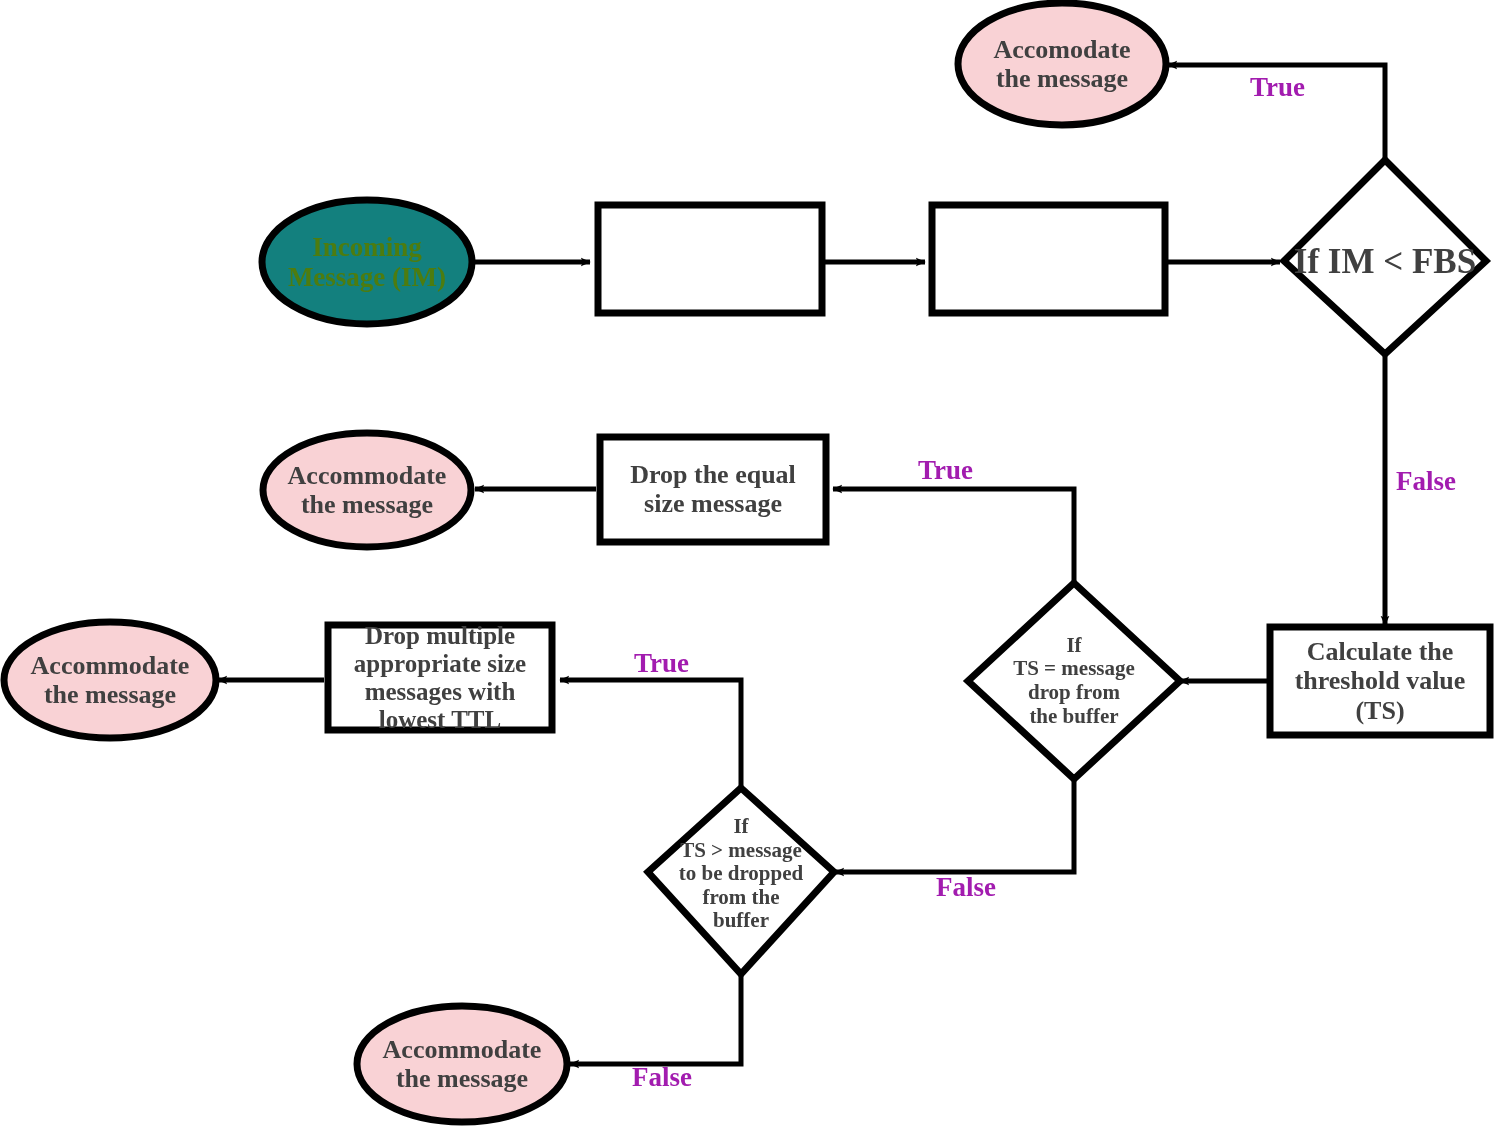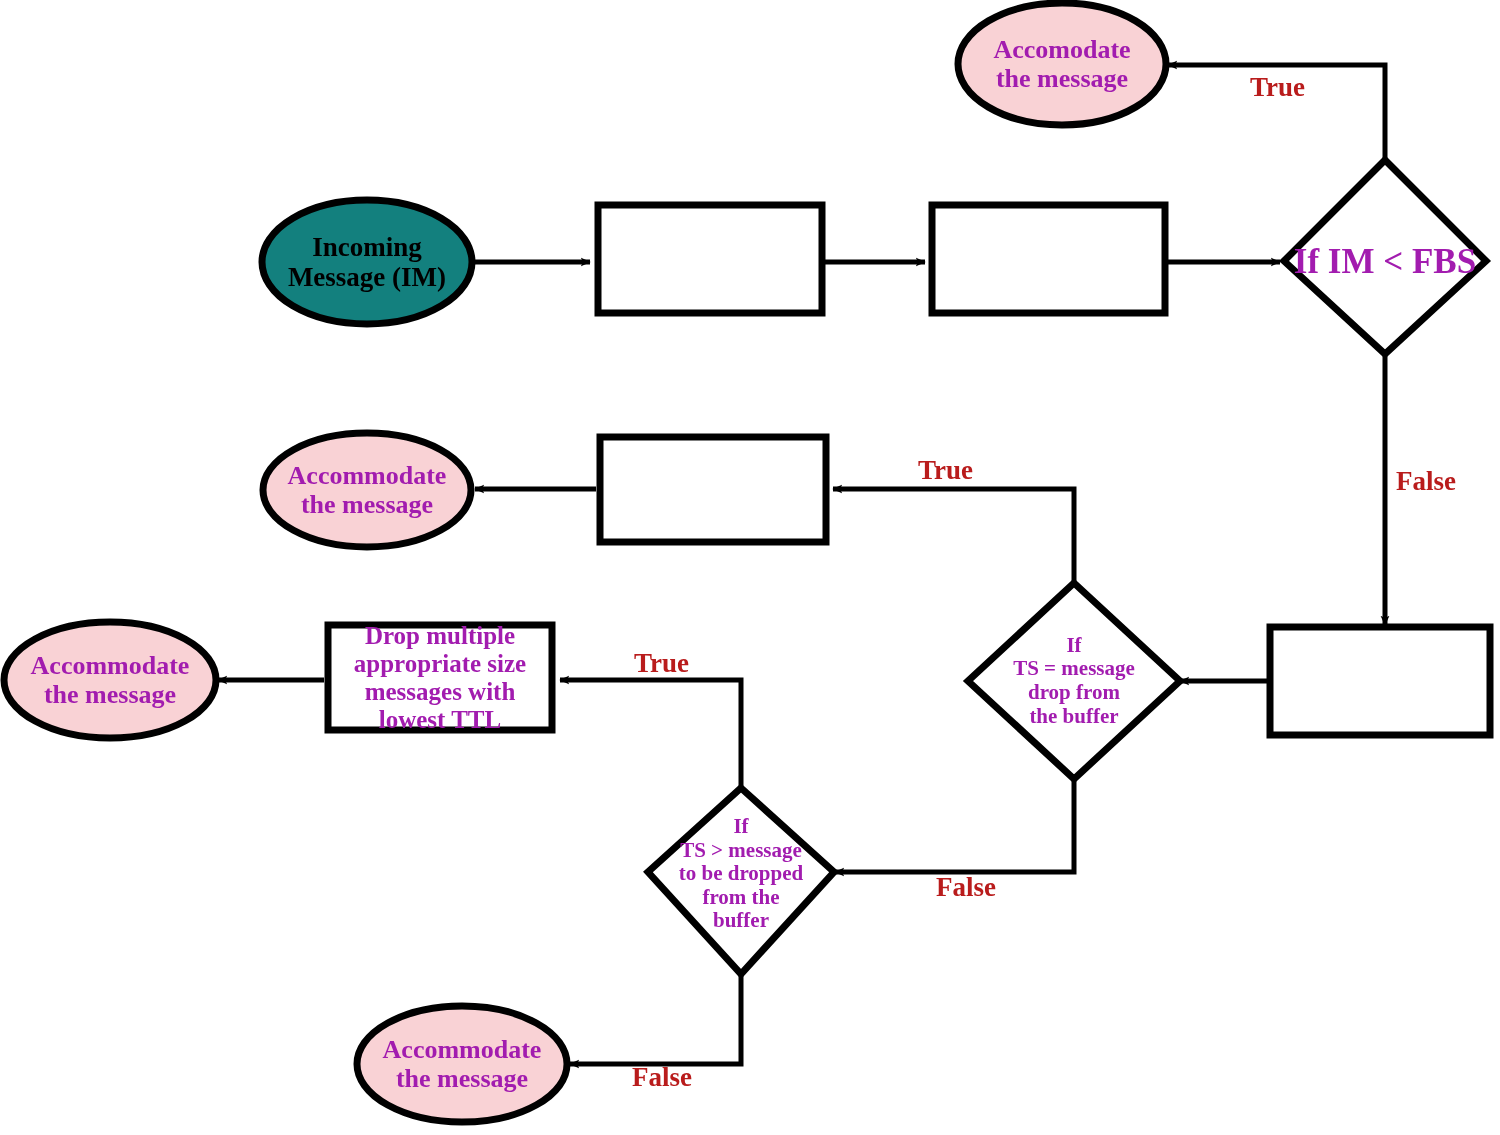--- a/index.html
+++ b/index.html
@@ -24,30 +24,30 @@
     width: 1500px;
     height: 1135px;
   }
   .node-label {
     position: absolute;
     display: flex;
     align-items: center;
     justify-content: center;
     text-align: center;
     font-weight: bold;
-    color: #a21caf;
+    color: #404040;
     line-height: 1.12;
     white-space: pre-line;
     pointer-events: none;
   }
-  .node-label.onteal { color: #000000; }
+  .node-label.onteal { color: #4d7c0f; }
   .edge-label {
     position: absolute;
     font-weight: bold;
-    color: #b91c1c;
+    color: #a21caf;
     white-space: nowrap;
   }
 </style>
 </head>
 <body>
 
 <div id="canvas">
 
   <svg id="flow-svg" viewBox="0 0 1500 1135">
     <defs>
@@ -113,26 +113,31 @@
   <div class="node-label onteal" style="left:262px; top:222px; width:210px; height:80px; font-size:27px;">Incoming
 Message (IM)</div>
 
 
 
   <div class="node-label" style="left:1290px; top:240px; width:190px; height:44px; font-size:35px;">If IM &lt; FBS</div>
 
   <div class="node-label" style="left:960px; top:24px; width:204px; height:80px; font-size:26px;">Accomodate
 the message</div>
 
+  <div class="node-label" style="left:1272px; top:626px; width:216px; height:110px; font-size:26px;">Calculate the
+threshold value
+(TS)</div>
 
   <div class="node-label" style="left:986px; top:626px; width:176px; height:110px; font-size:21px;">If
 TS = message
 drop from
 the buffer</div>
 
+  <div class="node-label" style="left:602px; top:449px; width:222px; height:80px; font-size:26px;">Drop the equal
+size message</div>
 
   <div class="node-label" style="left:264px; top:450px; width:206px; height:80px; font-size:26px;">Accommodate
 the message</div>
 
   <div class="node-label" style="left:655px; top:812px; width:172px; height:124px; font-size:21px;">If
 TS &gt; message
 to be dropped
 from the
 buffer</div>
 

